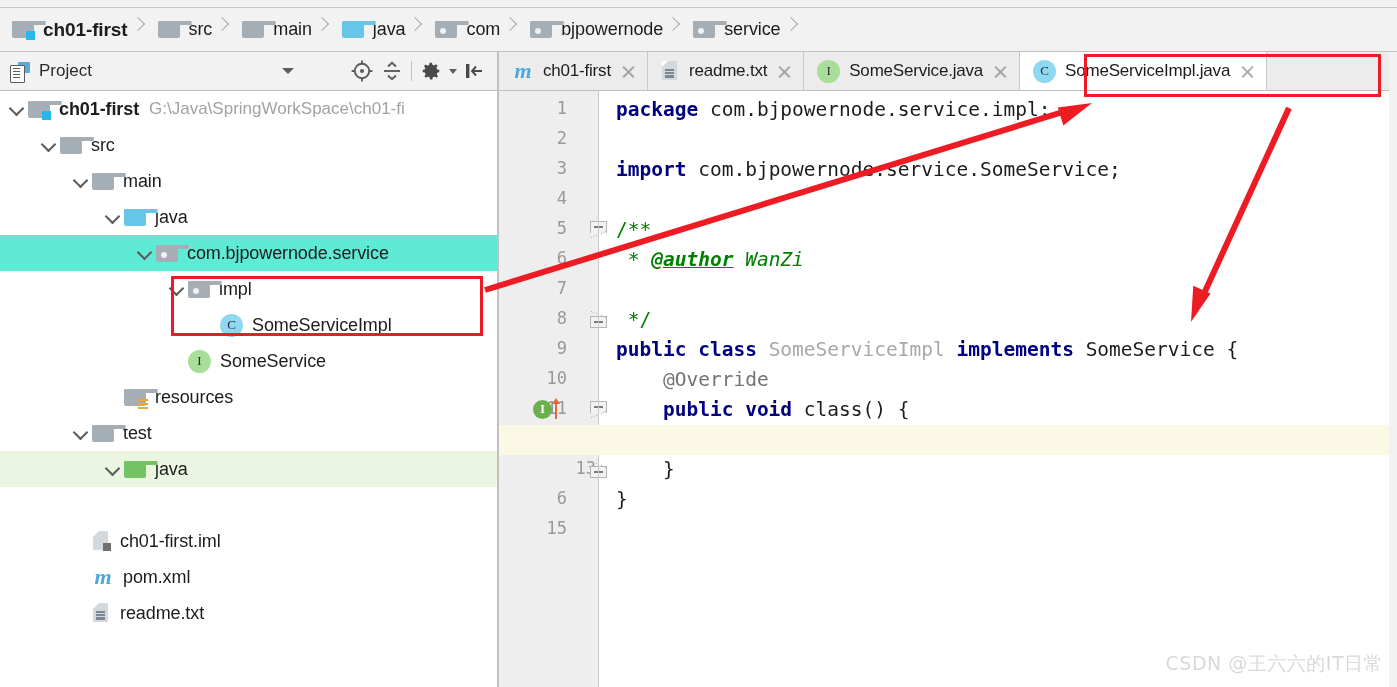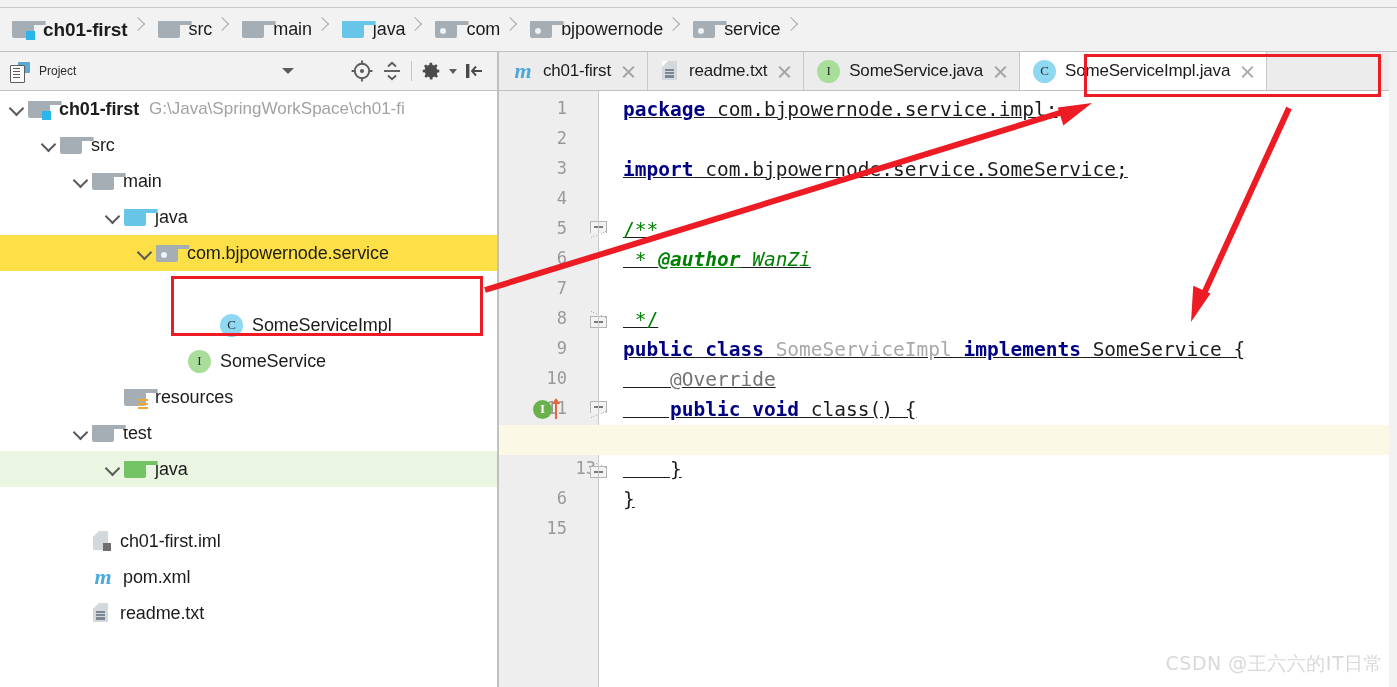--- a/index.html
+++ b/index.html
@@ -45,37 +45,37 @@
   .fld .dot{position:absolute;left:5px;top:7px;width:6px;height:6px;border-radius:50%;background:#eef1f3;}
   .fld .lines{position:absolute;right:-2px;bottom:-3px;width:10px;height:10px;background:
      linear-gradient(#f0a930 0 2px,transparent 2px 4px,#f0a930 4px 6px,transparent 6px 8px,#f0a930 8px 10px);}
 
   
   .left-pane{position:absolute;left:0;top:52px;width:499px;height:635px;background:#ffffff;}
   .pane-header{
     position:relative;width:499px;height:38px;background:#f2f2f2;
     display:flex;align-items:center;border-bottom:1px solid #c0c0c0;
   }
-  .pane-title{font-size:12px;color:#2b2b2b;margin-left:9px;}
+  .pane-title{font-size:17px;color:#2b2b2b;margin-left:9px;}
   .pane-header .spacer{flex:1;}
   .hdr-btn{width:30px;height:30px;display:flex;align-items:center;justify-content:center;position:relative;}
   .vsep{width:1px;height:20px;background:#c4c4c4;margin:0 4px;}
 
   .proj-icon{width:20px;height:19px;position:relative;margin-left:10px;flex:none;}
   .proj-icon .back{position:absolute;right:0;top:0;width:12px;height:11px;background:#5aa9d6;border-radius:1px;}
   .proj-icon .front{position:absolute;left:0;top:3px;width:13px;height:16px;background:#fafafa;border:1.6px solid #5c5c5c;border-radius:1px;}
   .proj-icon .front:after{content:"";position:absolute;left:2px;top:2px;width:7px;height:1.5px;background:#5c5c5c;
      box-shadow:0 3px 0 #5c5c5c,0 6px 0 #5c5c5c,0 9px 0 #5c5c5c;}
 
   .tri-down{width:0;height:0;border-left:6px solid transparent;border-right:6px solid transparent;border-top:6px solid #5c5c5c;}
 
   
   .tree{position:relative;width:499px;height:597px;overflow:hidden;background:#fff;}
   .row{position:relative;height:36px;display:flex;align-items:center;white-space:nowrap;}
-  .row.sel{background:#fde047;}
+  .row.sel{background:#5eead4;}
   .row.green-bg{background:#eaf5e2;}
   .row .txt{font-size:18px;color:#1c1c1c;margin-left:9px;letter-spacing:-0.1px;}
   .row .txt.bold{font-weight:bold;}
   .row .path{font-size:17px;color:#a2a2a2;margin-left:10px;}
   .chev{width:22px;height:22px;position:relative;flex:none;}
   .chev:after{
     content:"";position:absolute;left:5px;top:5px;width:9px;height:9px;
     border-bottom:2px solid #5a5a5a;border-right:2px solid #5a5a5a;transform:rotate(45deg);
   }
   .chev.right:after{left:6px;top:5px;transform:rotate(-45deg);}
@@ -120,21 +120,21 @@
   .fold{position:absolute;left:91px;width:17px;height:17px;}
   .fold .hx{position:absolute;left:0;top:0;width:17px;height:12px;background:#f3f3f3;border:1px solid #b4b4b4;box-sizing:border-box;}
   .fold .pt2{position:absolute;left:0;top:10px;width:17px;height:7px;
      background:linear-gradient(to bottom right,transparent 49%,#b4b4b4 49%,#b4b4b4 52%,transparent 52%);}
   .fold .dash{position:absolute;left:4px;top:5px;width:9px;height:1.6px;background:#7a7a7a;}
   .fold.up .hx{border-bottom:0;}
   .fold.dn{transform:scaleY(-1);}
 
   .code{position:absolute;left:108px;top:0;width:790px;height:597px;
         font-family:"DejaVu Sans Mono",monospace;font-size:19.5px;line-height:30px;color:#1c1c1c;}
-  .cl{position:absolute;left:16px;white-space:pre;text-decoration:underline;}
+  .cl{position:absolute;left:9px;white-space:pre;}
   .kw{color:#000082;font-weight:bold;}
   .cm{color:#008000;}
   .cm-tag{color:#008000;font-weight:bold;font-style:italic;text-decoration:underline;}
   .cm-hl{background:#f0e4a8;}
   .cm-it{color:#008000;font-style:italic;}
   .grey{color:#a8a8a8;}
   .anno{color:#737373;}
   .curline{position:absolute;left:0;width:898px;height:30px;background:#fcf8e6;}
   .curline-gutter{position:absolute;left:0;width:100px;height:30px;background:#faf4de;}
 
@@ -302,20 +302,30 @@
         </div>
         <div class="row sel" style="top: 144px; position: absolute; left: 0px; width: 499px;">
           <span style="width: 134px; flex: 0 0 auto;"></span>
           <span class="chev"></span>
           <span class="fld">
             <span class="tab"></span>
             <span class="body"></span>
             <span class="dot"></span>
           </span>
           <span class="txt">com.bjpowernode.service</span>
+        </div>
+        <div class="row" style="top: 180px; position: absolute; left: 0px; width: 499px;">
+          <span style="width: 166px; flex: 0 0 auto;"></span>
+          <span class="chev"></span>
+          <span class="fld">
+            <span class="tab"></span>
+            <span class="body"></span>
+            <span class="dot"></span>
+          </span>
+          <span class="txt">impl</span>
         </div>
         <div class="row" style="top: 216px; position: absolute; left: 0px; width: 499px;">
           <span style="width: 198px; flex: 0 0 auto;"></span>
           <span class="chev blank"></span>
           <span class="circ c">C</span>
           <span class="txt">SomeServiceImpl</span>
         </div>
         <div class="row" style="top: 252px; position: absolute; left: 0px; width: 499px;">
           <span style="width: 166px; flex: 0 0 auto;"></span>
           <span class="chev blank"></span>

